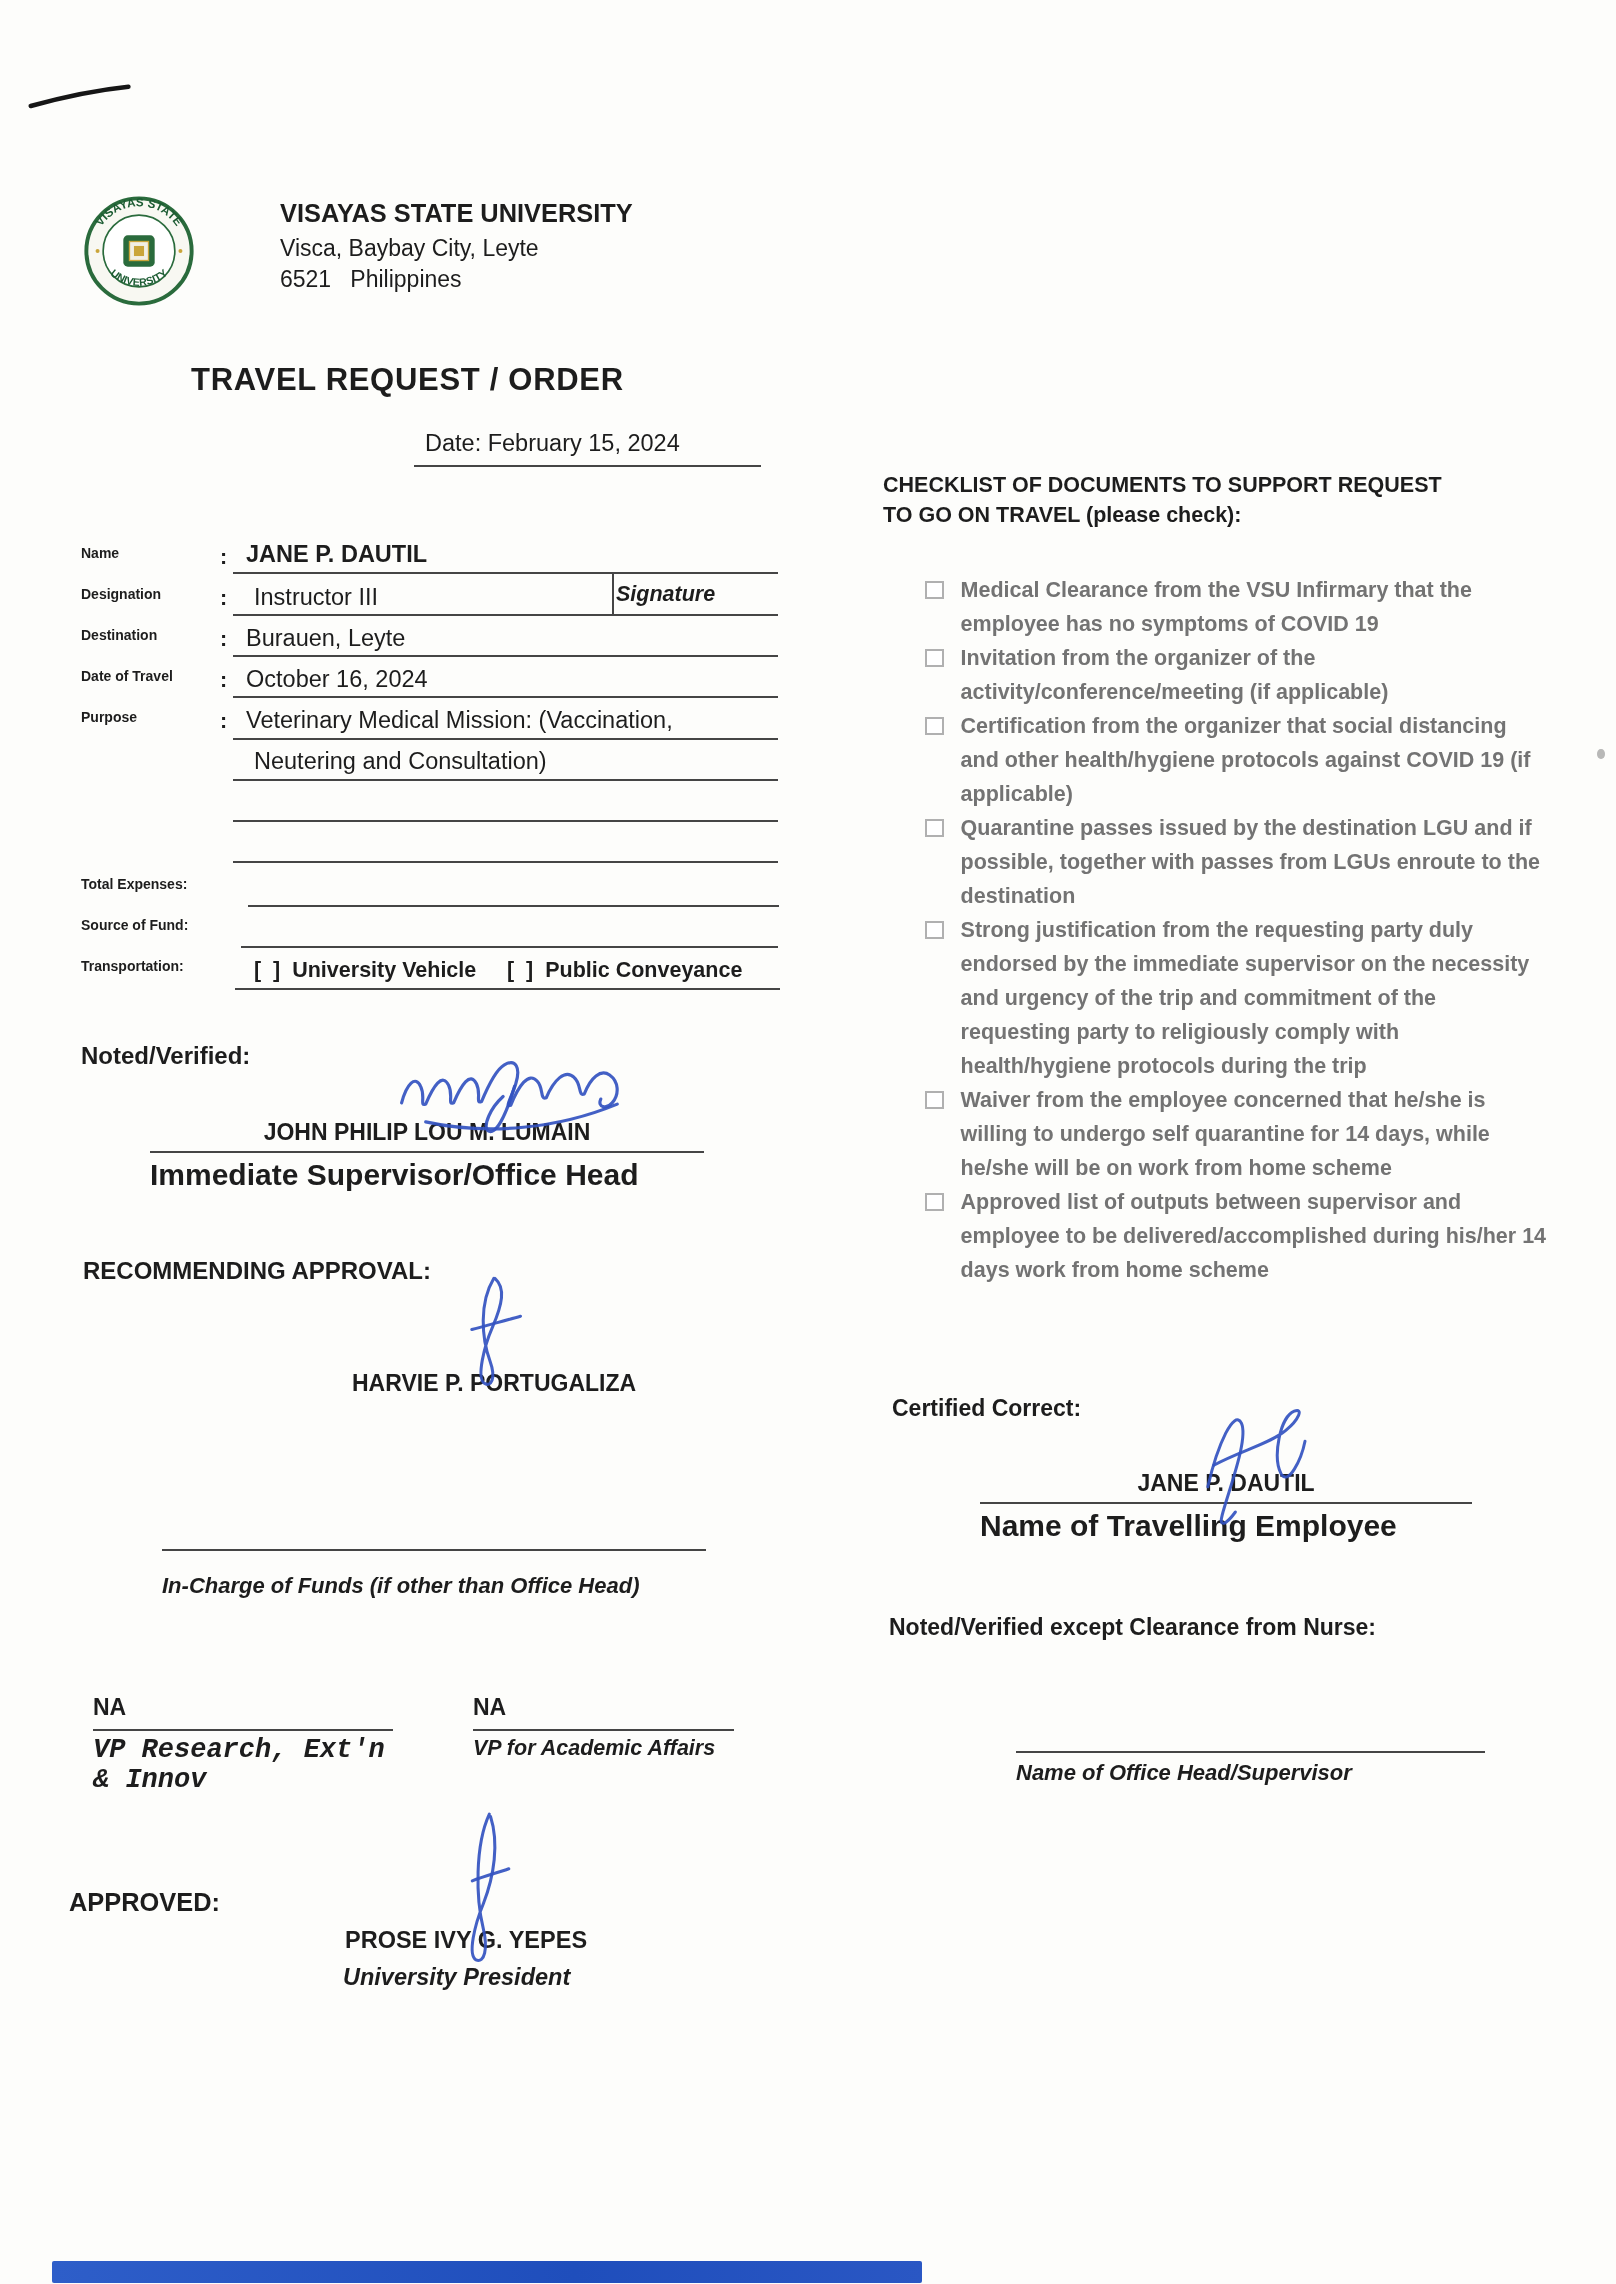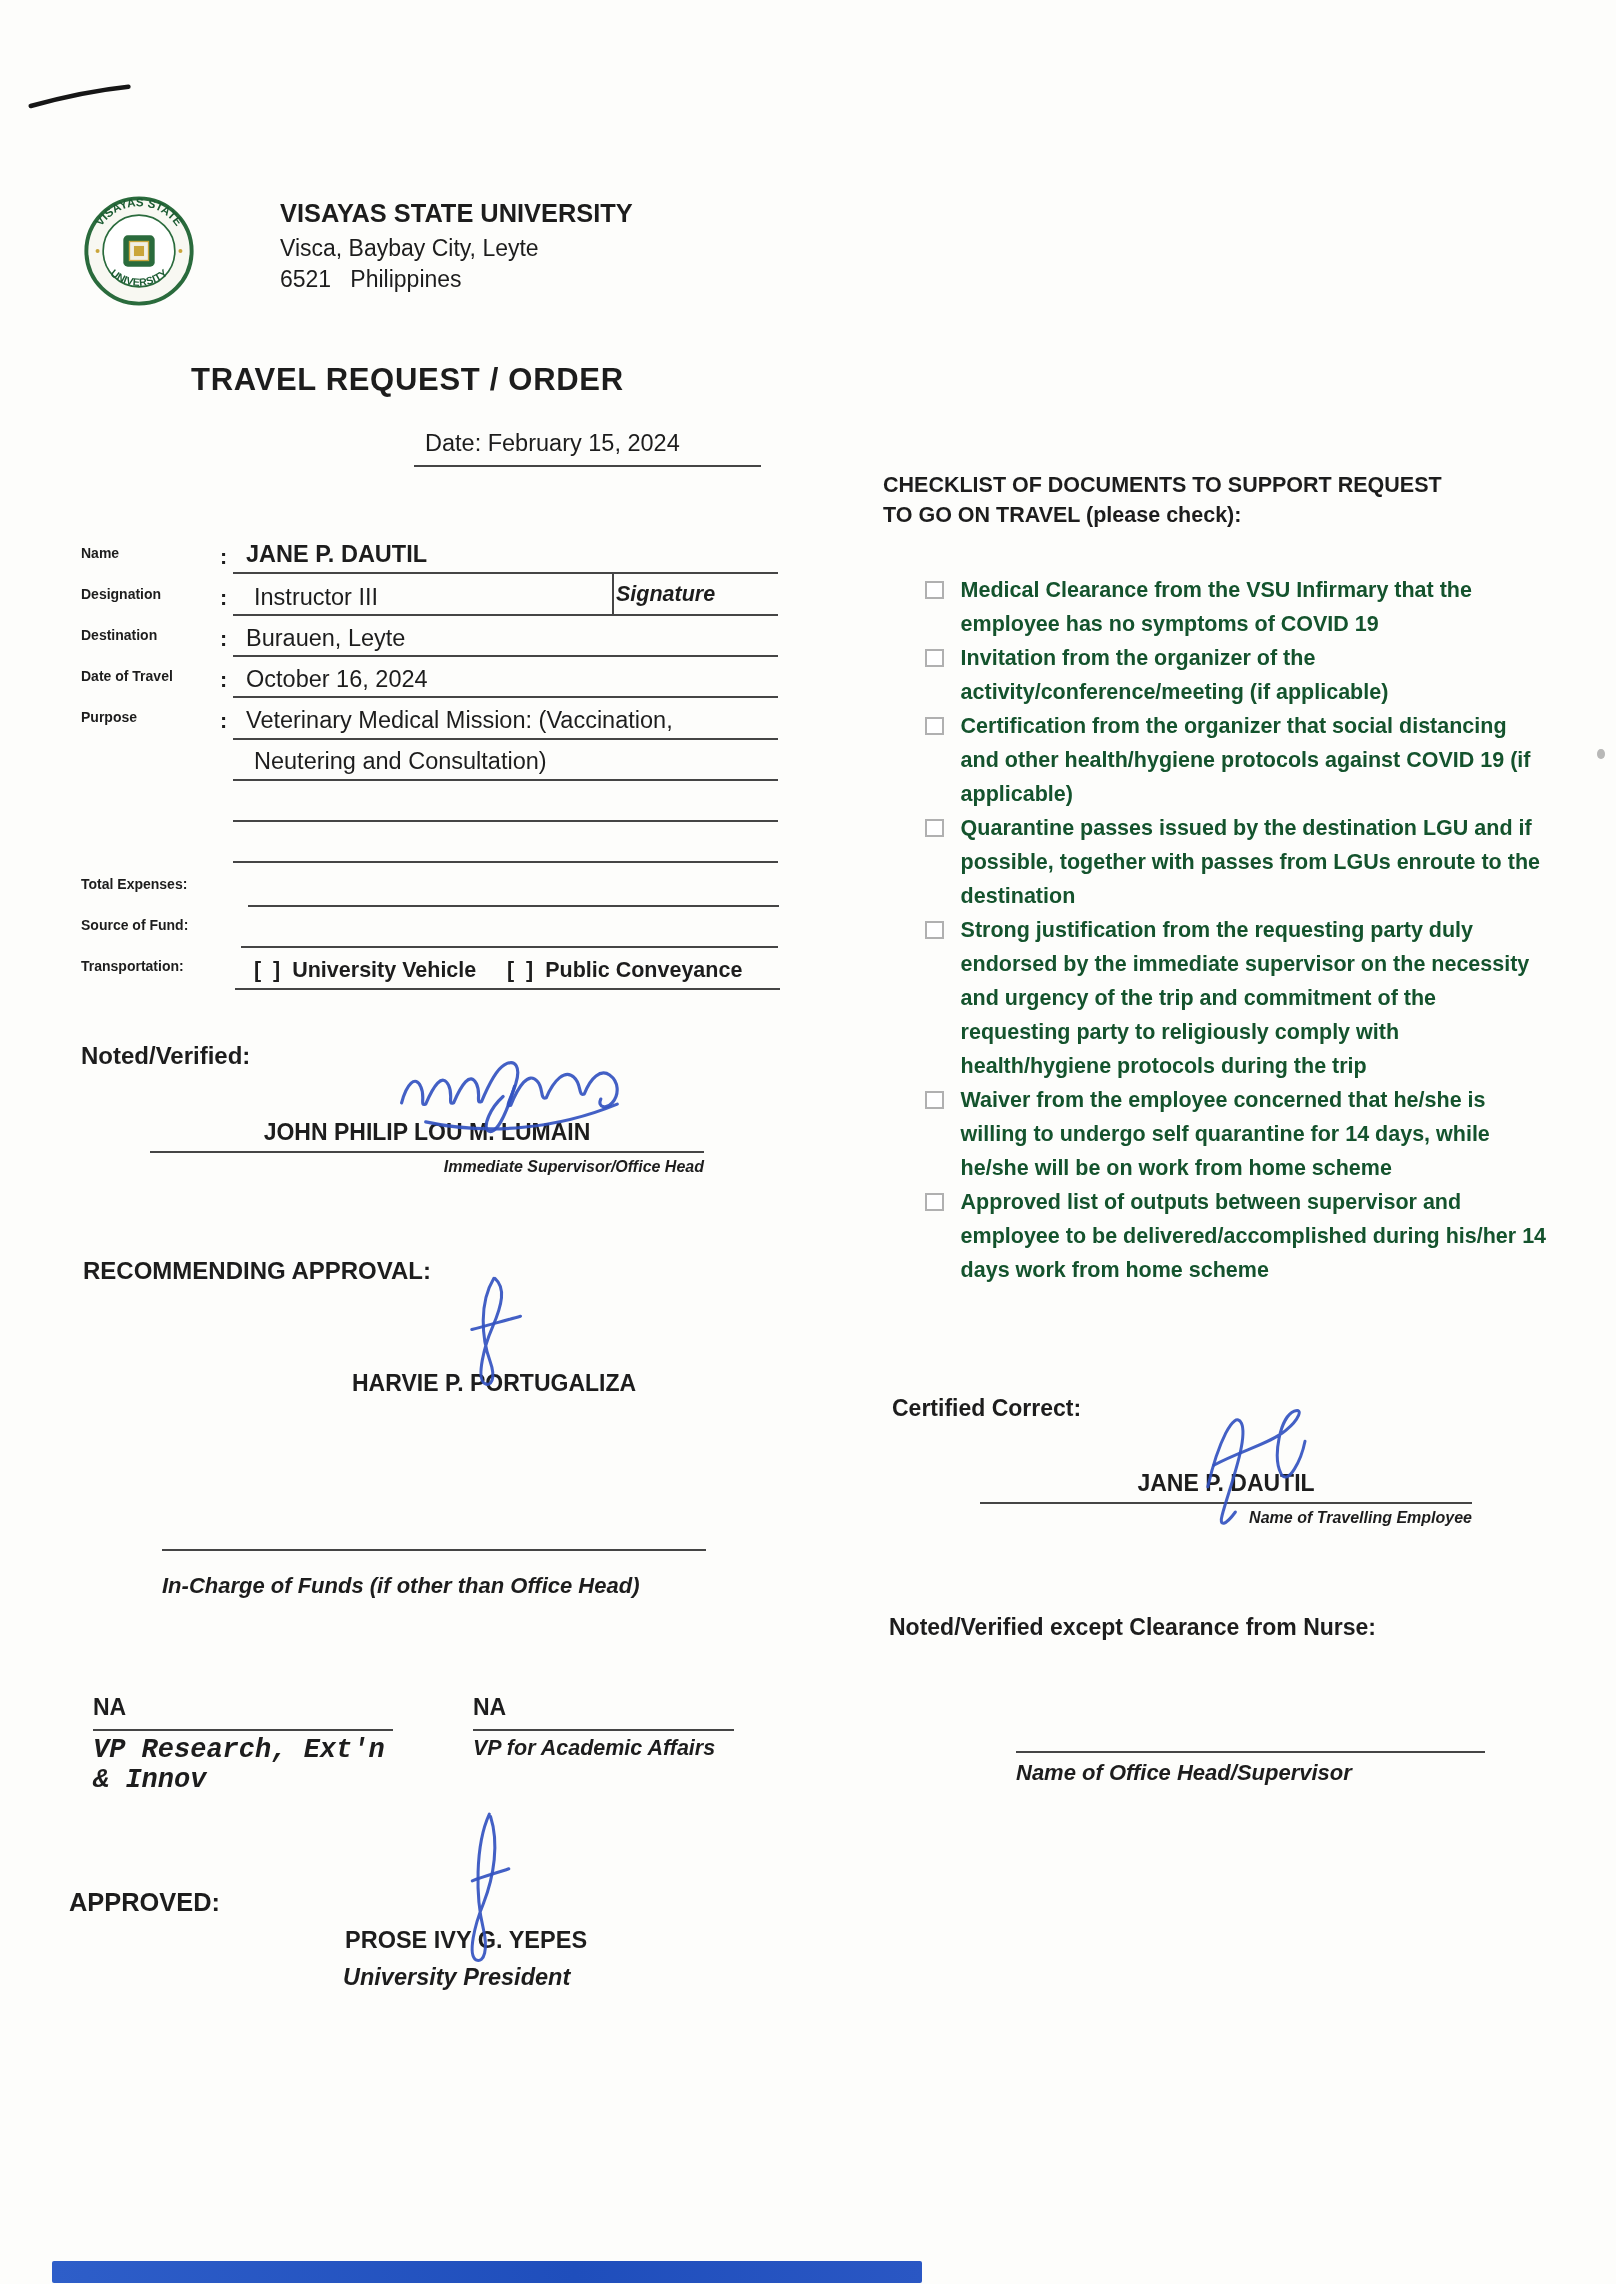--- a/index.html
+++ b/index.html
@@ -12,23 +12,23 @@
   .ws-pre{white-space:pre;}
   .line{position:absolute;border-top:2px solid #454545;height:0;}
   .vline{position:absolute;border-left:2px solid #454545;width:0;}
   .flabel{position:absolute;left:81px;font-size:14px;font-weight:700;}
   .fcolon{position:absolute;left:220px;font-size:21.5px;font-weight:700;}
   .fvalue{position:absolute;left:246px;font-size:23.5px;}
   .sig{position:absolute;z-index:4;}
   .sig path{fill:none;stroke:#3352c0;stroke-width:5;stroke-linecap:round;stroke-linejoin:round;opacity:.92;}
   .chk-item{display:flex;align-items:flex-start;}
   .cbx{flex:none;width:14.3px;height:14.3px;border:2px solid #b0b0b0;margin:7.8px 17px 0 1.3px;background:#fff;}
-  .chk-text{flex:1;font-size:21.5px;font-weight:700;line-height:34px;color:#14532d;}
+  .chk-text{flex:1;font-size:21.5px;font-weight:700;line-height:34px;color:#737373;}
   .name-block .nm{font-size:23px;font-weight:700;text-align:center;padding-bottom:5.2px;border-bottom:2px solid #454545;}
-  .name-block .ttl{font-size:16px;font-weight:700;font-style:italic;text-align:right;margin-top:5.2px;}
+  .name-block .ttl{font-size:30px;font-weight:700;text-align:left;margin-top:5.2px;}
 </style>
 </head>
 <body>
 
 <div class="page">
 
   <svg class="abs" style="left:26px;top:79px;" width="111" height="36" viewBox="0 0 170 56">
     <path d="M6,42 C42,32 100,18 158,12" fill="none" stroke="#161616" stroke-width="7" stroke-linecap="round"></path>
   </svg>
   <div class="abs" style="left:52px;top:2261px;width:870px;height:21.5px;border-radius:2px;background:linear-gradient(90deg,#2e5ec9,#1f4ebc 60%,#2a57c4);"></div>

